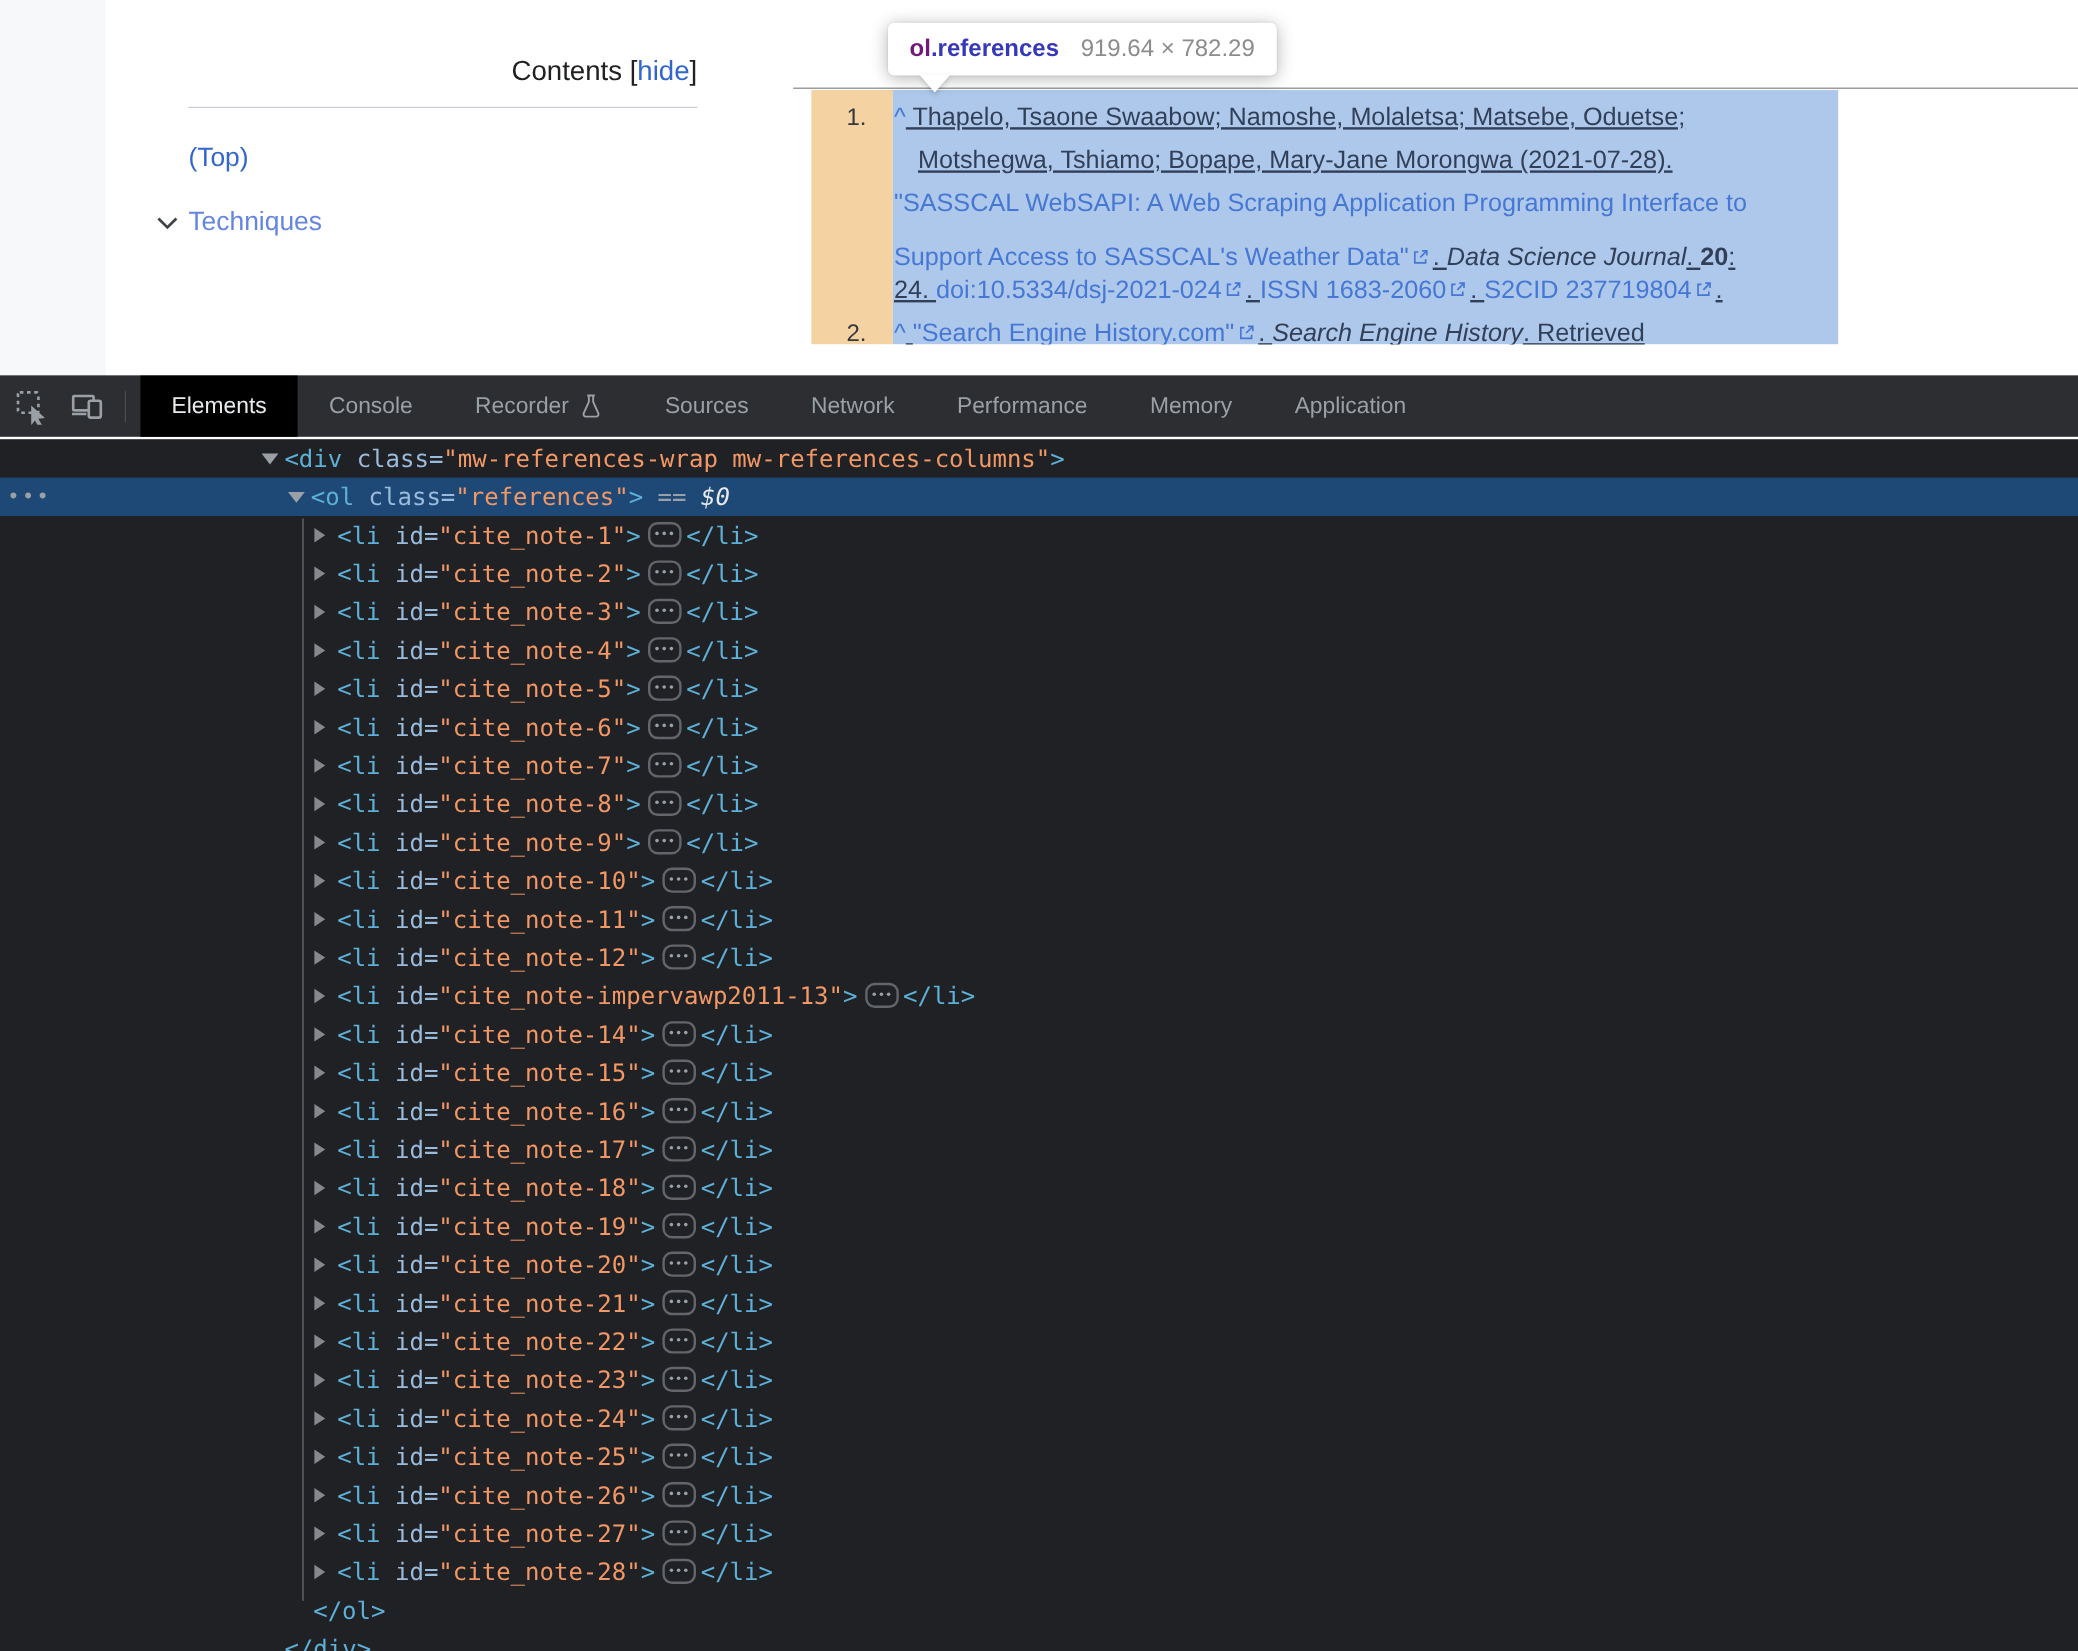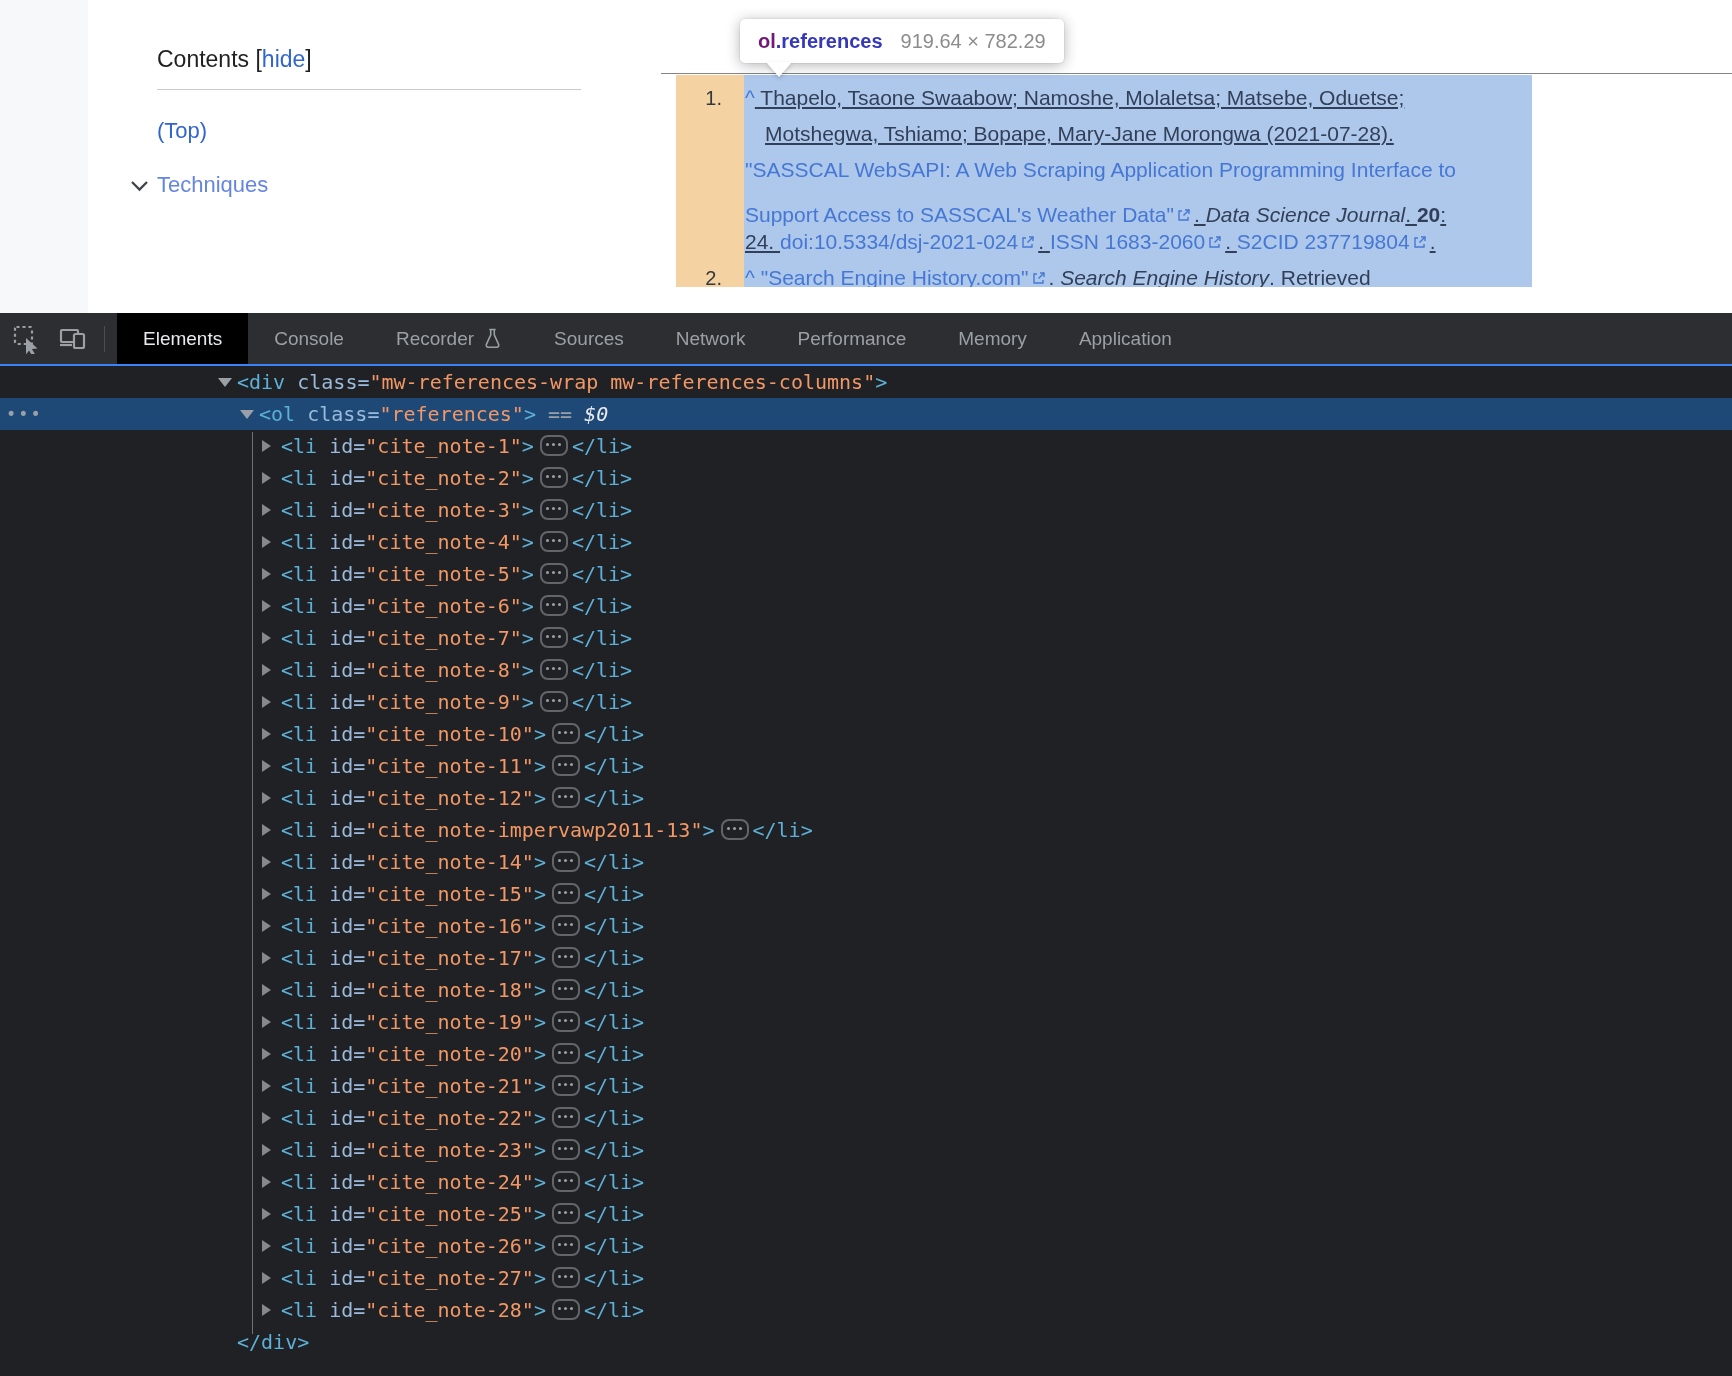--- a/index.html
+++ b/index.html
@@ -3,21 +3,21 @@
 <meta charset="utf-8">
 <style>
   html,body{margin:0;padding:0;}
   body{
     width:1732px;height:1376px;position:relative;overflow:hidden;
     background:#ffffff;font-family:"Liberation Sans",sans-serif;
   }
   
   .left-rail{position:absolute;left:0;top:0;width:88px;height:313px;background:#f7f8fa;}
   .toc{position:absolute;left:157px;top:46px;width:424px;}
-  .toc-title-row{font-size:23px;color:#202122;}
+  .toc-title-row{font-size:23px;color:#202122;text-align:right;}
   .toc-hide{color:#3366cc;}
   .toc-divider{margin-top:16px;border-top:1px solid #c8ccd1;width:424px;height:0;}
   .toc-item{margin-top:28px;font-size:22px;color:#3366cc;position:relative;}
   .toc-item.muted{color:#6485e0;}
   .toc-chevron{position:absolute;left:-27px;top:7px;}
   
   .ruler-line{position:absolute;left:661px;top:73px;width:1071px;height:1px;background:rgba(110,110,110,.85);}
   .hl-overlay{position:absolute;left:676px;top:75px;width:856px;height:212px;overflow:hidden;}
   .hl-pad{position:absolute;left:0;top:0;width:68px;height:212px;background:#f5d2a2;}
   .hl-content{position:absolute;left:68px;top:0;width:788px;height:212px;background:#adc8ea;}
@@ -39,21 +39,21 @@
   .tt-dims{color:#8c8c8c;margin-left:18px;}
   .tt-pointer{
     position:absolute;left:766px;top:62px;width:0;height:0;z-index:6;
     border-left:13px solid transparent;border-right:13px solid transparent;border-top:15px solid #ffffff;
     filter:drop-shadow(0 2px 2px rgba(0,0,0,.18));
   }
   
   .devtools{position:absolute;left:0;top:313px;width:1732px;height:1063px;background:#202124;}
   .tabbar{
     position:absolute;left:0;top:0;width:100%;height:53px;background:#2c2e31;
-    border-bottom:2px solid #3b82f6;box-sizing:border-box;display:flex;align-items:center;
+    border-bottom:2px solid #ffffff;box-sizing:border-box;display:flex;align-items:center;
   }
   .tb-icon{display:flex;align-items:center;justify-content:center;width:34px;height:34px;flex:0 0 auto;}
   .tb-icon.inspect{margin-left:10px;}
   .tb-icon.device{margin-left:12px;}
   .tb-divider{width:1px;height:26px;background:#4a4d51;margin:0 12px 0 14px;flex:0 0 auto;}
   .tab{
     height:51px;display:flex;align-items:center;padding:0 26px;color:#9aa0a6;font-size:19px;
     flex:0 0 auto;gap:9px;cursor:default;
   }
   .tab.active{background:#000000;color:#e8eaed;}
@@ -216,15 +216,16 @@
       <div class="row pad-d2"><span class="chev-right" style="left: 262px;"></span><span class="t">&lt;li </span><span class="a">id=</span><span class="v">"cite_note-19"</span><span class="t">&gt;</span><span class="pill"></span><span class="t">&lt;/li&gt;</span></div>
       <div class="row pad-d2"><span class="chev-right" style="left: 262px;"></span><span class="t">&lt;li </span><span class="a">id=</span><span class="v">"cite_note-20"</span><span class="t">&gt;</span><span class="pill"></span><span class="t">&lt;/li&gt;</span></div>
       <div class="row pad-d2"><span class="chev-right" style="left: 262px;"></span><span class="t">&lt;li </span><span class="a">id=</span><span class="v">"cite_note-21"</span><span class="t">&gt;</span><span class="pill"></span><span class="t">&lt;/li&gt;</span></div>
       <div class="row pad-d2"><span class="chev-right" style="left: 262px;"></span><span class="t">&lt;li </span><span class="a">id=</span><span class="v">"cite_note-22"</span><span class="t">&gt;</span><span class="pill"></span><span class="t">&lt;/li&gt;</span></div>
       <div class="row pad-d2"><span class="chev-right" style="left: 262px;"></span><span class="t">&lt;li </span><span class="a">id=</span><span class="v">"cite_note-23"</span><span class="t">&gt;</span><span class="pill"></span><span class="t">&lt;/li&gt;</span></div>
       <div class="row pad-d2"><span class="chev-right" style="left: 262px;"></span><span class="t">&lt;li </span><span class="a">id=</span><span class="v">"cite_note-24"</span><span class="t">&gt;</span><span class="pill"></span><span class="t">&lt;/li&gt;</span></div>
       <div class="row pad-d2"><span class="chev-right" style="left: 262px;"></span><span class="t">&lt;li </span><span class="a">id=</span><span class="v">"cite_note-25"</span><span class="t">&gt;</span><span class="pill"></span><span class="t">&lt;/li&gt;</span></div>
       <div class="row pad-d2"><span class="chev-right" style="left: 262px;"></span><span class="t">&lt;li </span><span class="a">id=</span><span class="v">"cite_note-26"</span><span class="t">&gt;</span><span class="pill"></span><span class="t">&lt;/li&gt;</span></div>
       <div class="row pad-d2"><span class="chev-right" style="left: 262px;"></span><span class="t">&lt;li </span><span class="a">id=</span><span class="v">"cite_note-27"</span><span class="t">&gt;</span><span class="pill"></span><span class="t">&lt;/li&gt;</span></div>
       <div class="row pad-d2"><span class="chev-right" style="left: 262px;"></span><span class="t">&lt;li </span><span class="a">id=</span><span class="v">"cite_note-28"</span><span class="t">&gt;</span><span class="pill"></span><span class="t">&lt;/li&gt;</span></div>
+      <div class="row pad-c1"><span class="t">&lt;/ol&gt;</span></div>
       <div class="row pad-c0"><span class="t">&lt;/div&gt;</span></div>
     </div>
 </div>
 
 </body></html>

